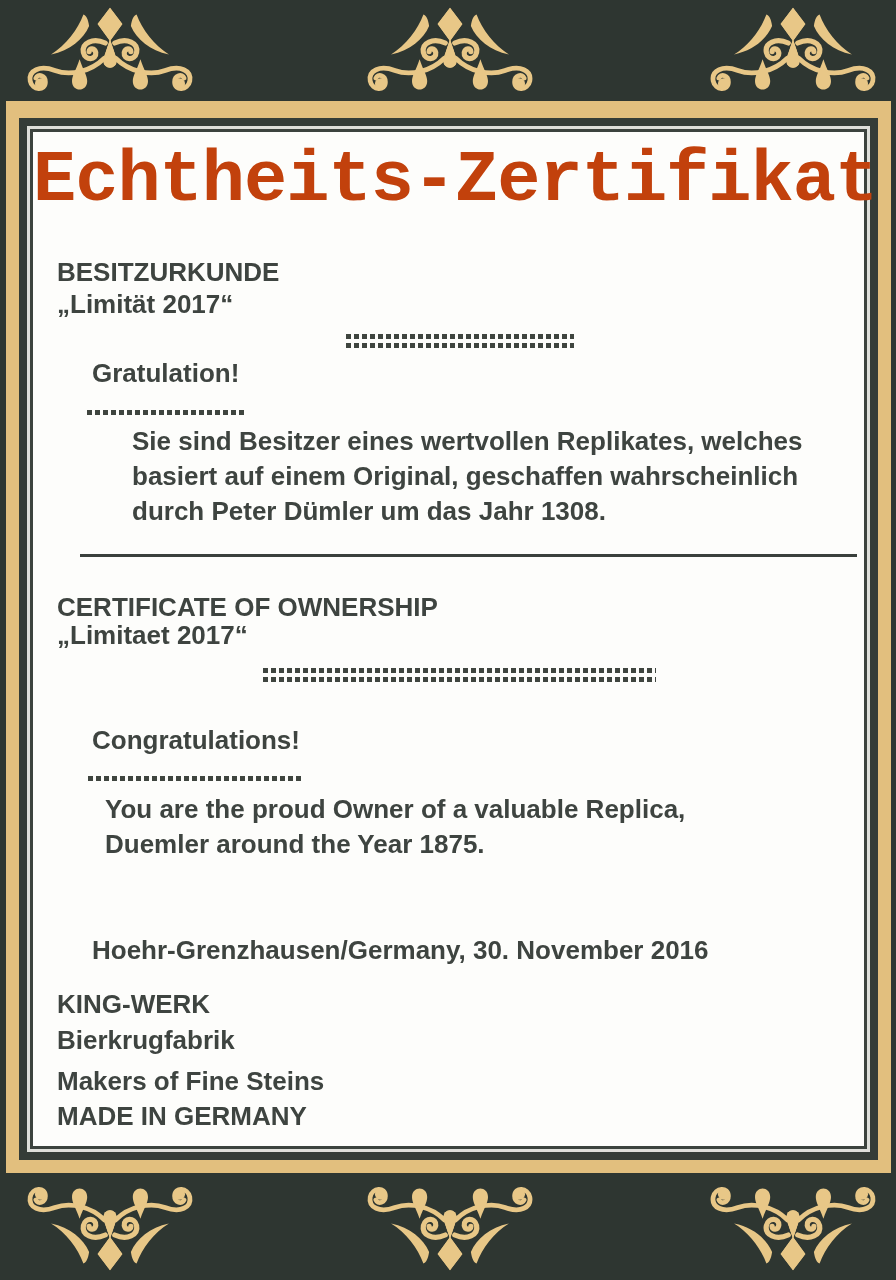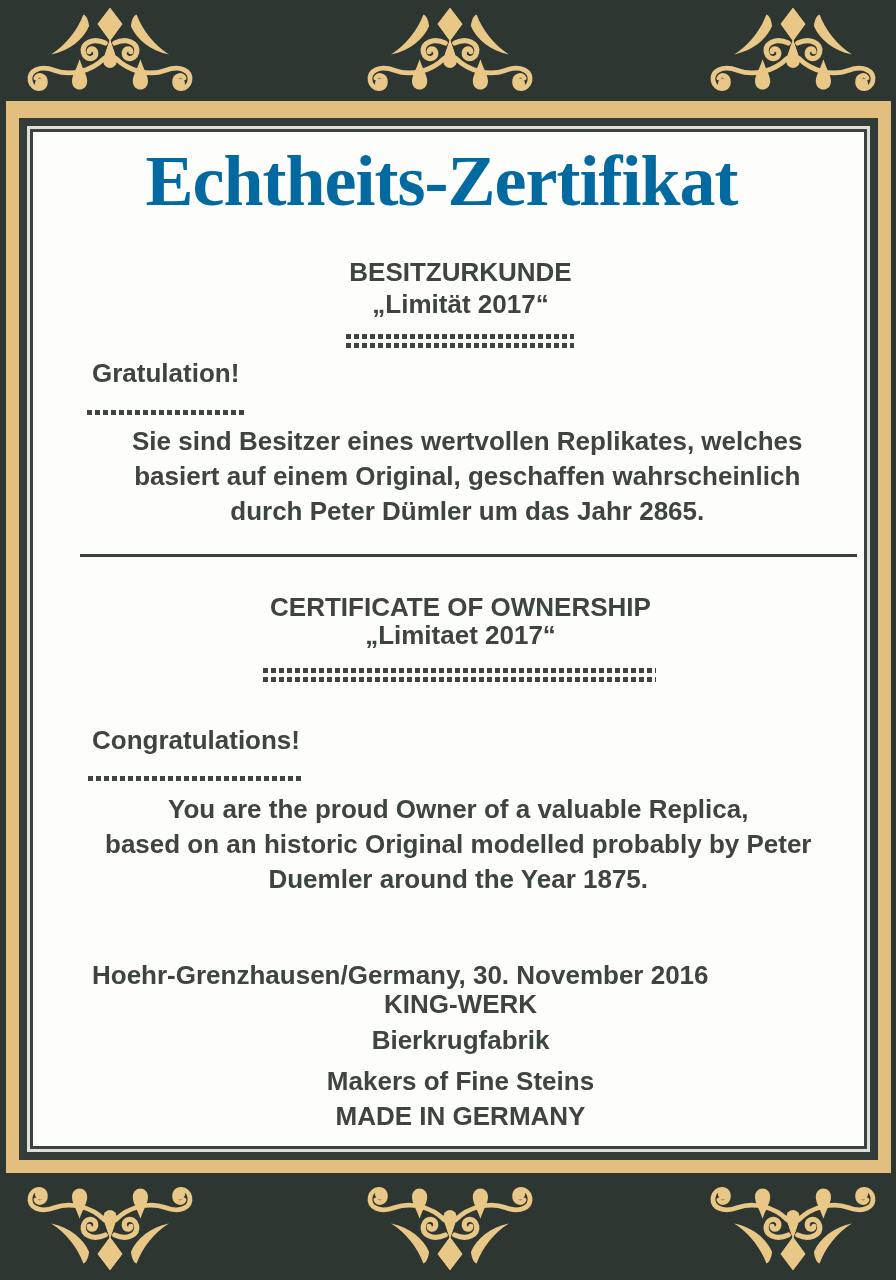--- a/index.html
+++ b/index.html
@@ -14,33 +14,33 @@
   .dark-frame{position:absolute;inset:0;border:8px solid #343c37;}
   .light-frame{position:absolute;inset:0;border:3px solid #dedfda;}
   .thin-frame{position:absolute;inset:0;border:3px solid #3c433e;background:#fdfdfb;}
   .paper{position:absolute;inset:0;color:#3e4440;}
   
   .orn{position:absolute;width:190px;height:95px;}
   .orn.top{top:5px;}
   .orn.bottom{bottom:7px;transform:scaleY(-1);}
   .orn.o1{left:15px;} .orn.o2{left:355px;} .orn.o3{left:698px;}
   
-  .abs{position:absolute;text-align:center;}
+  .abs{position:absolute;}
   .bold{font-weight:bold;font-size:26px;line-height:30px;white-space:nowrap;}
   .centered{left:24px;right:0;}
   .title{top:8px;left:0;right:14px;text-align:center;
-    font-family:Liberation Serif, serif;font-weight:bold;font-size:72px;
-    color:#0369a1;letter-spacing:-1px;white-space:nowrap;}
+    font-family:Liberation Mono, monospace;font-weight:bold;font-size:72px;
+    color:#c2410c;letter-spacing:-1px;white-space:nowrap;}
   .h-de{top:125px;} .sub-de{top:157px;}
   .salut-de{top:226px;left:59px;}
   .para-de{top:292px;left:59px;line-height:35px;margin-left:40px;}
   .h-en{top:460px;} .sub-en{top:488px;}
   .salut-en{top:593px;left:59px;}
   .para-en{top:660px;left:72px;line-height:35px;}
-  .dateline{top:828px;left:59px;}
+  .dateline{top:803px;left:59px;}
   .company{top:857px;} .company-sub{top:893px;} .tagline{top:934px;} .origin{top:969px;}
   .para-line{white-space:nowrap;}
   
   .rule{top:422px;left:47px;width:777px;height:3px;background:#3a403c;}
   .dot-row{height:5px;
     background-image:repeating-linear-gradient(to right,#3f453f 0 5px,transparent 5px 8px);}
   .dot-row + .dot-row{margin-top:4px;}
   .dots-c1{top:202px;left:313px;width:228px;}
   .dots-l1{top:278px;left:54px;width:158px;}
   .dots-c2{top:536px;left:230px;width:393px;}
@@ -110,42 +110,41 @@
 
             <div class="abs bold salut-de">Gratulation!</div>
 
             <div class="abs dots-l1">
               <div class="dot-row"></div>
             </div>
 
             <div class="abs bold para-de">
               <div class="para-line">Sie sind Besitzer eines wertvollen Replikates, welches</div>
               <div class="para-line">basiert auf einem Original, geschaffen wahrscheinlich</div>
-              <div class="para-line">durch Peter Dümler um das Jahr 2865.</div>
+              <div class="para-line">durch Peter Dümler um das Jahr 1308.</div>
             </div>
 
             <div class="abs rule"></div>
 
             <div class="abs bold centered h-en">CERTIFICATE OF OWNERSHIP</div>
             <div class="abs bold centered sub-en">„Limitaet 2017“</div>
 
             <div class="abs dots-c2">
               <div class="dot-row"></div>
                 <div class="dot-row"></div>
             </div>
 
             <div class="abs bold salut-en">Congratulations!</div>
 
             <div class="abs dots-l2">
               <div class="dot-row"></div>
             </div>
 
             <div class="abs bold para-en">
               <div class="para-line">You are the proud Owner of a valuable Replica,</div>
-              <div class="para-line">based on an historic Original modelled probably by Peter</div>
               <div class="para-line">Duemler around the Year 1875.</div>
             </div>
 
             <div class="abs bold dateline">Hoehr-Grenzhausen/Germany, 30. November 2016</div>
 
             <div class="abs bold centered company">KING-WERK</div>
             <div class="abs bold centered company-sub">Bierkrugfabrik</div>
             <div class="abs bold centered tagline">Makers of Fine Steins</div>
             <div class="abs bold centered origin">MADE IN GERMANY</div>
 

